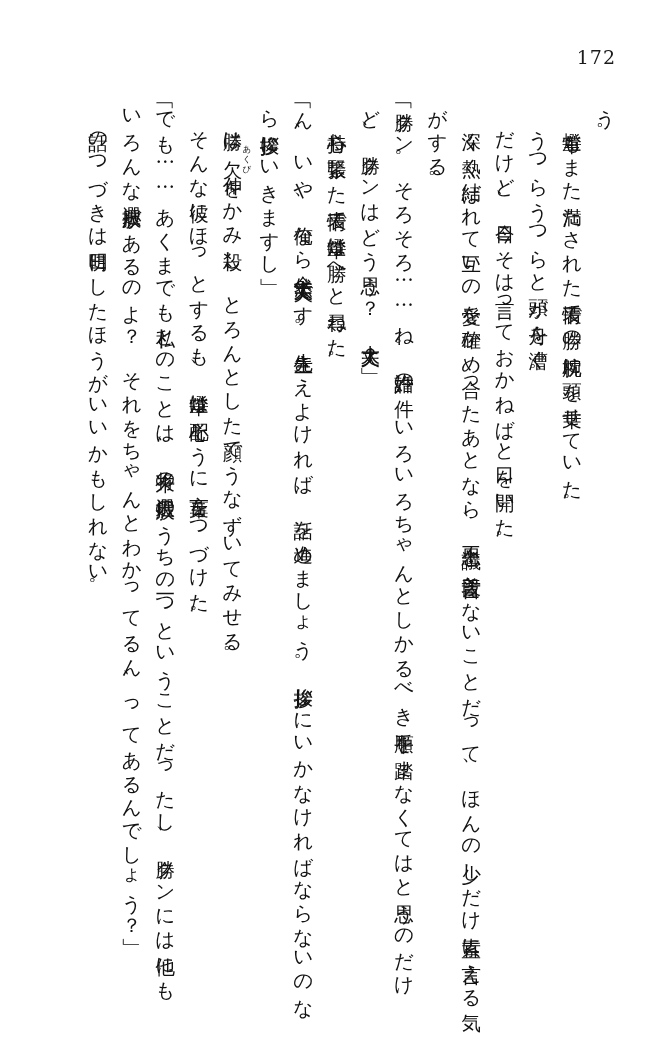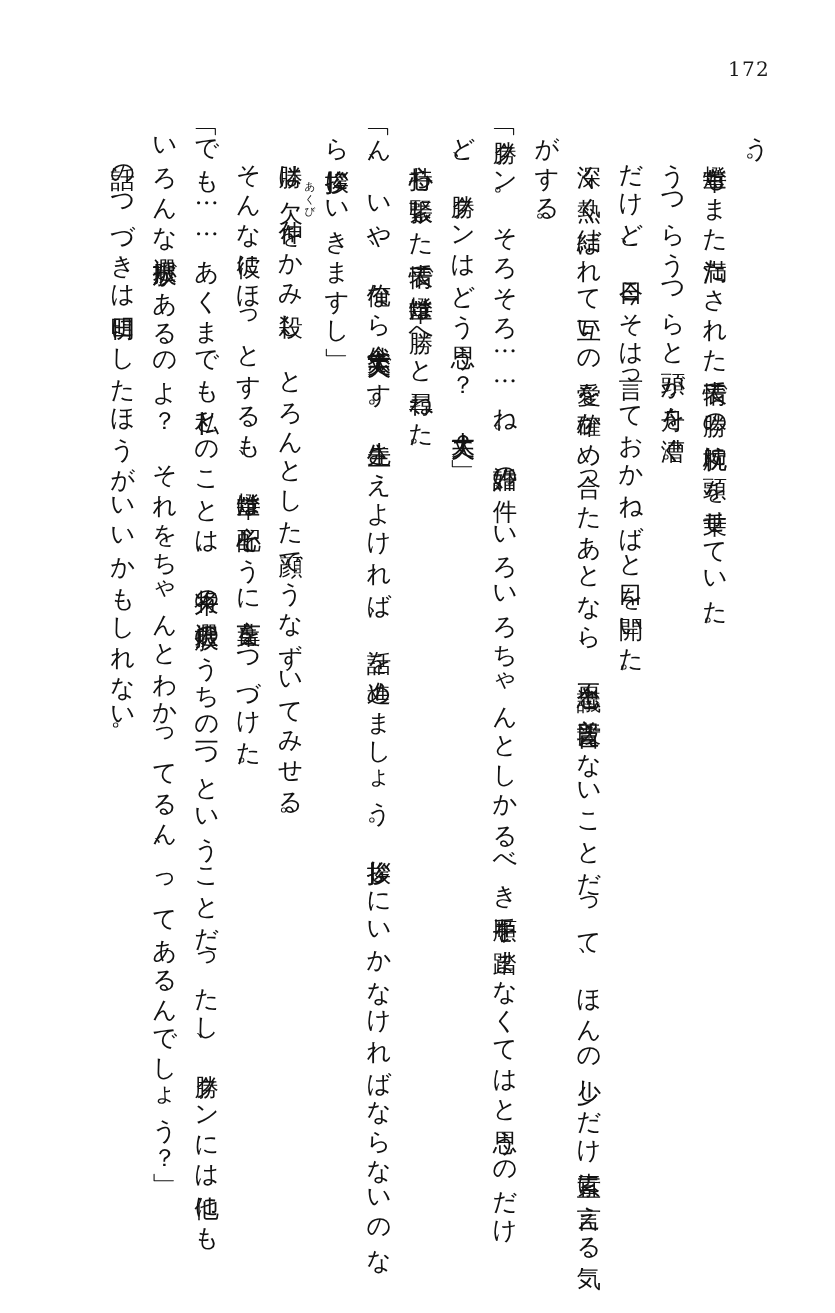--- a/index.html
+++ b/index.html
@@ -17,21 +17,21 @@
   #page {
     position: relative;
     width: 668px;
     height: 1050px;
     background: #ffffff;
   }
   #page-number {
     position: absolute;
     top: 46px;
     right: 52px;
-    font-size: 16px;
+    font-size: 19px;
     letter-spacing: 1px;
     color: #1a1a1a;
     font-family: "DejaVu Serif", "Liberation Serif", serif;
   }
   #text-body {
     position: absolute;
     top: 96px;
     right: 46px;
     left: 40px;
     bottom: 40px;

